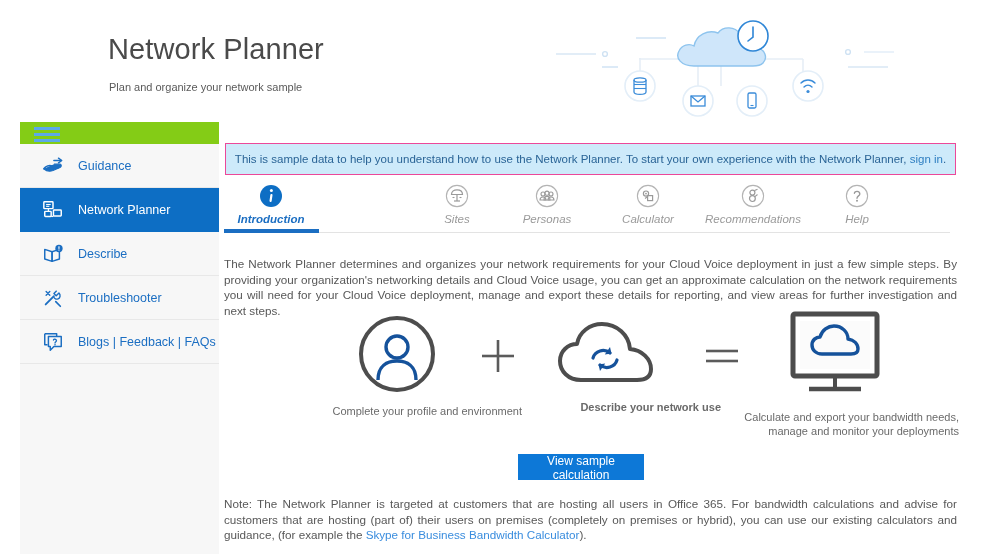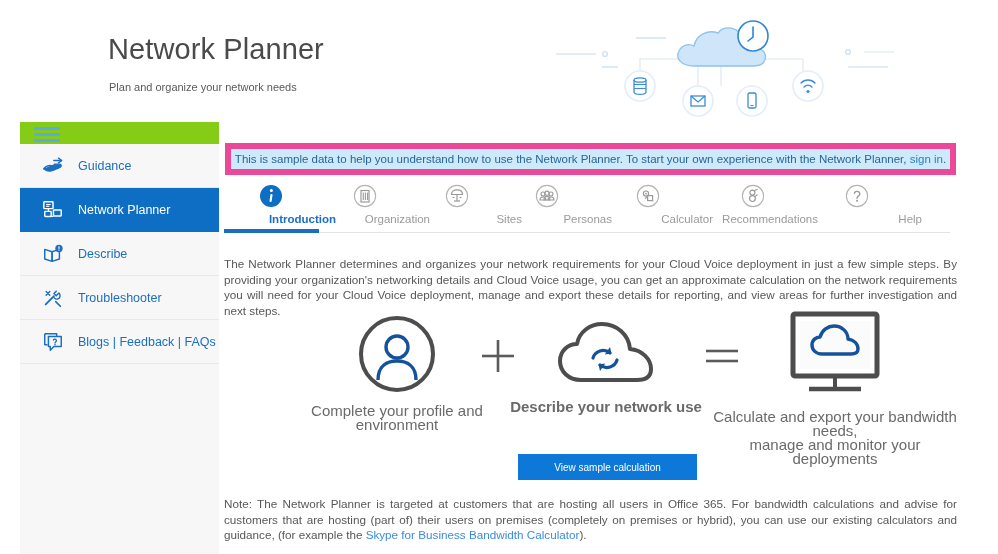--- a/index.html
+++ b/index.html
@@ -134,21 +134,21 @@
     background: #ffffff;
   }
 
   #sample-banner {
     position: absolute;
     left: 6px;
     top: 21px;
     width: 731px;
     height: 32px;
     background: #cdeafa;
-    border: 6px solid #ec4899;
+    border: 1px solid #ec4899;
     box-sizing: border-box;
     display: flex;
     align-items: center;
     justify-content: center;
   }
   #sample-banner-text {
     font-size: 11.5px;
     color: #2a6496;
     white-space: nowrap;
   }
@@ -162,23 +162,24 @@
   #tabs {
     position: absolute;
     left: 0px;
     top: 62px;
     width: 731px;
     height: 46px;
   }
   .tab {
     position: absolute;
     top: 0;
-    text-align: right;
+    text-align: center;
     cursor: pointer;
     width: 130px;
+    font-style: italic;
   }
   .tab .tab-icon {
     display: block;
     margin: 0 auto 5px auto;
     width: 24px;
     height: 24px;
   }
   .tab .tab-label {
     display: block;
     font-size: 11.5px;
@@ -224,41 +225,42 @@
     left: 0px;
     top: 192px;
     width: 740px;
     height: 125px;
   }
   .flow-step {
     position: absolute;
     text-align: center;
   }
   .flow-caption {
-    font-size: 15px;
+    font-size: 11px;
     color: #6a6a6a;
     line-height: 14px;
     margin-top: 6px;
     white-space: pre-line;
+    text-align: right;
   }
   .flow-op {
     position: absolute;
     top: 20px;
   }
 
   #sample-calc-button {
     position: absolute;
     left: 299px;
     top: 332px;
-    width: 179px;
+    width: 126px;
     height: 26px;
     background: #0d78d7;
     color: #ffffff;
     border: none;
-    font-size: 10px;
+    font-size: 12px;
     font-family: "Liberation Sans", sans-serif;
     cursor: pointer;
     padding: 0;
   }
 
   #note-paragraph {
     position: absolute;
     left: 5px;
     top: 374px;
     width: 733px;
@@ -272,21 +274,21 @@
     text-decoration: none;
     cursor: pointer;
     margin-top: 29px;
   }
 </style>
 </head>
 <body>
 
 <div id="page-header">
   <div id="header-title">Network Planner</div>
-  <div id="header-subtitle">Plan and organize your network needs</div>
+  <div id="header-subtitle">Plan and organize your network sample</div>
 
   <svg id="header-illustration" viewBox="0 0 346 108" xmlns="http://www.w3.org/2000/svg">
 
     <line x1="8" y1="40" x2="48" y2="40" stroke="#e2edf7" stroke-width="2"></line>
     <line x1="88" y1="24" x2="118" y2="24" stroke="#dceaf7" stroke-width="2"></line>
     <line x1="54" y1="53" x2="70" y2="53" stroke="#dceaf7" stroke-width="2"></line>
     <circle cx="57" cy="40" r="2.4" fill="none" stroke="#cfe2f3" stroke-width="1.4"></circle>
 
     <line x1="300" y1="53" x2="340" y2="53" stroke="#e2edf7" stroke-width="2"></line>
     <line x1="316" y1="38" x2="346" y2="38" stroke="#eaf2fa" stroke-width="2"></line>
@@ -404,30 +406,20 @@
 
     <div class="tab active" style="left:-13px">
       <svg class="tab-icon" viewBox="0 0 24 24">
         <circle cx="12" cy="12" r="11" fill="#0d6ec4"></circle>
         <rect x="10.9" y="10" width="2.2" height="8" rx="1" fill="#ffffff" transform="rotate(8 12 14)"></rect>
         <circle cx="12.4" cy="6.6" r="1.5" fill="#ffffff"></circle>
       </svg>
       <span class="tab-label">Introduction</span>
     </div>
 
-    <div class="tab" style="left:81px">
-      <svg class="tab-icon" viewBox="0 0 24 24">
-        <circle cx="12" cy="12" r="10.6" fill="none" stroke="#b4b4b4" stroke-width="1.1"></circle>
-        <rect x="8" y="6.5" width="8" height="11.5" fill="none" stroke="#9a9a9a" stroke-width="1.2"></rect>
-        <line x1="10.3" y1="8.6" x2="10.3" y2="16" stroke="#9a9a9a" stroke-width="1.1"></line>
-        <line x1="12.4" y1="8.6" x2="12.4" y2="16" stroke="#9a9a9a" stroke-width="1.1"></line>
-        <line x1="14.5" y1="8.6" x2="14.5" y2="16" stroke="#9a9a9a" stroke-width="1.1"></line>
-      </svg>
-      <span class="tab-label">Organization</span>
-    </div>
 
     <div class="tab" style="left:263px">
       <svg class="tab-icon" viewBox="0 0 24 24">
         <circle cx="12" cy="12" r="10.6" fill="none" stroke="#b4b4b4" stroke-width="1.1"></circle>
         <circle cx="8" cy="10" r="2" fill="none" stroke="#9a9a9a" stroke-width="1.1"></circle>
         <circle cx="12" cy="9.2" r="2.1" fill="none" stroke="#9a9a9a" stroke-width="1.1"></circle>
         <circle cx="16" cy="10" r="2" fill="none" stroke="#9a9a9a" stroke-width="1.1"></circle>
         <path d="M5 16 C5 13.6 7 13 8 13 C9 13 11 13.6 11 16 Z" fill="none" stroke="#9a9a9a" stroke-width="1.1"></path>
         <path d="M9 16 C9 13.2 10.6 12.4 12 12.4 C13.4 12.4 15 13.2 15 16 Z" fill="none" stroke="#9a9a9a" stroke-width="1.1"></path>
         <path d="M13 16 C13 13.6 15 13 16 13 C17 13 19 13.6 19 16 Z" fill="none" stroke="#9a9a9a" stroke-width="1.1"></path>

